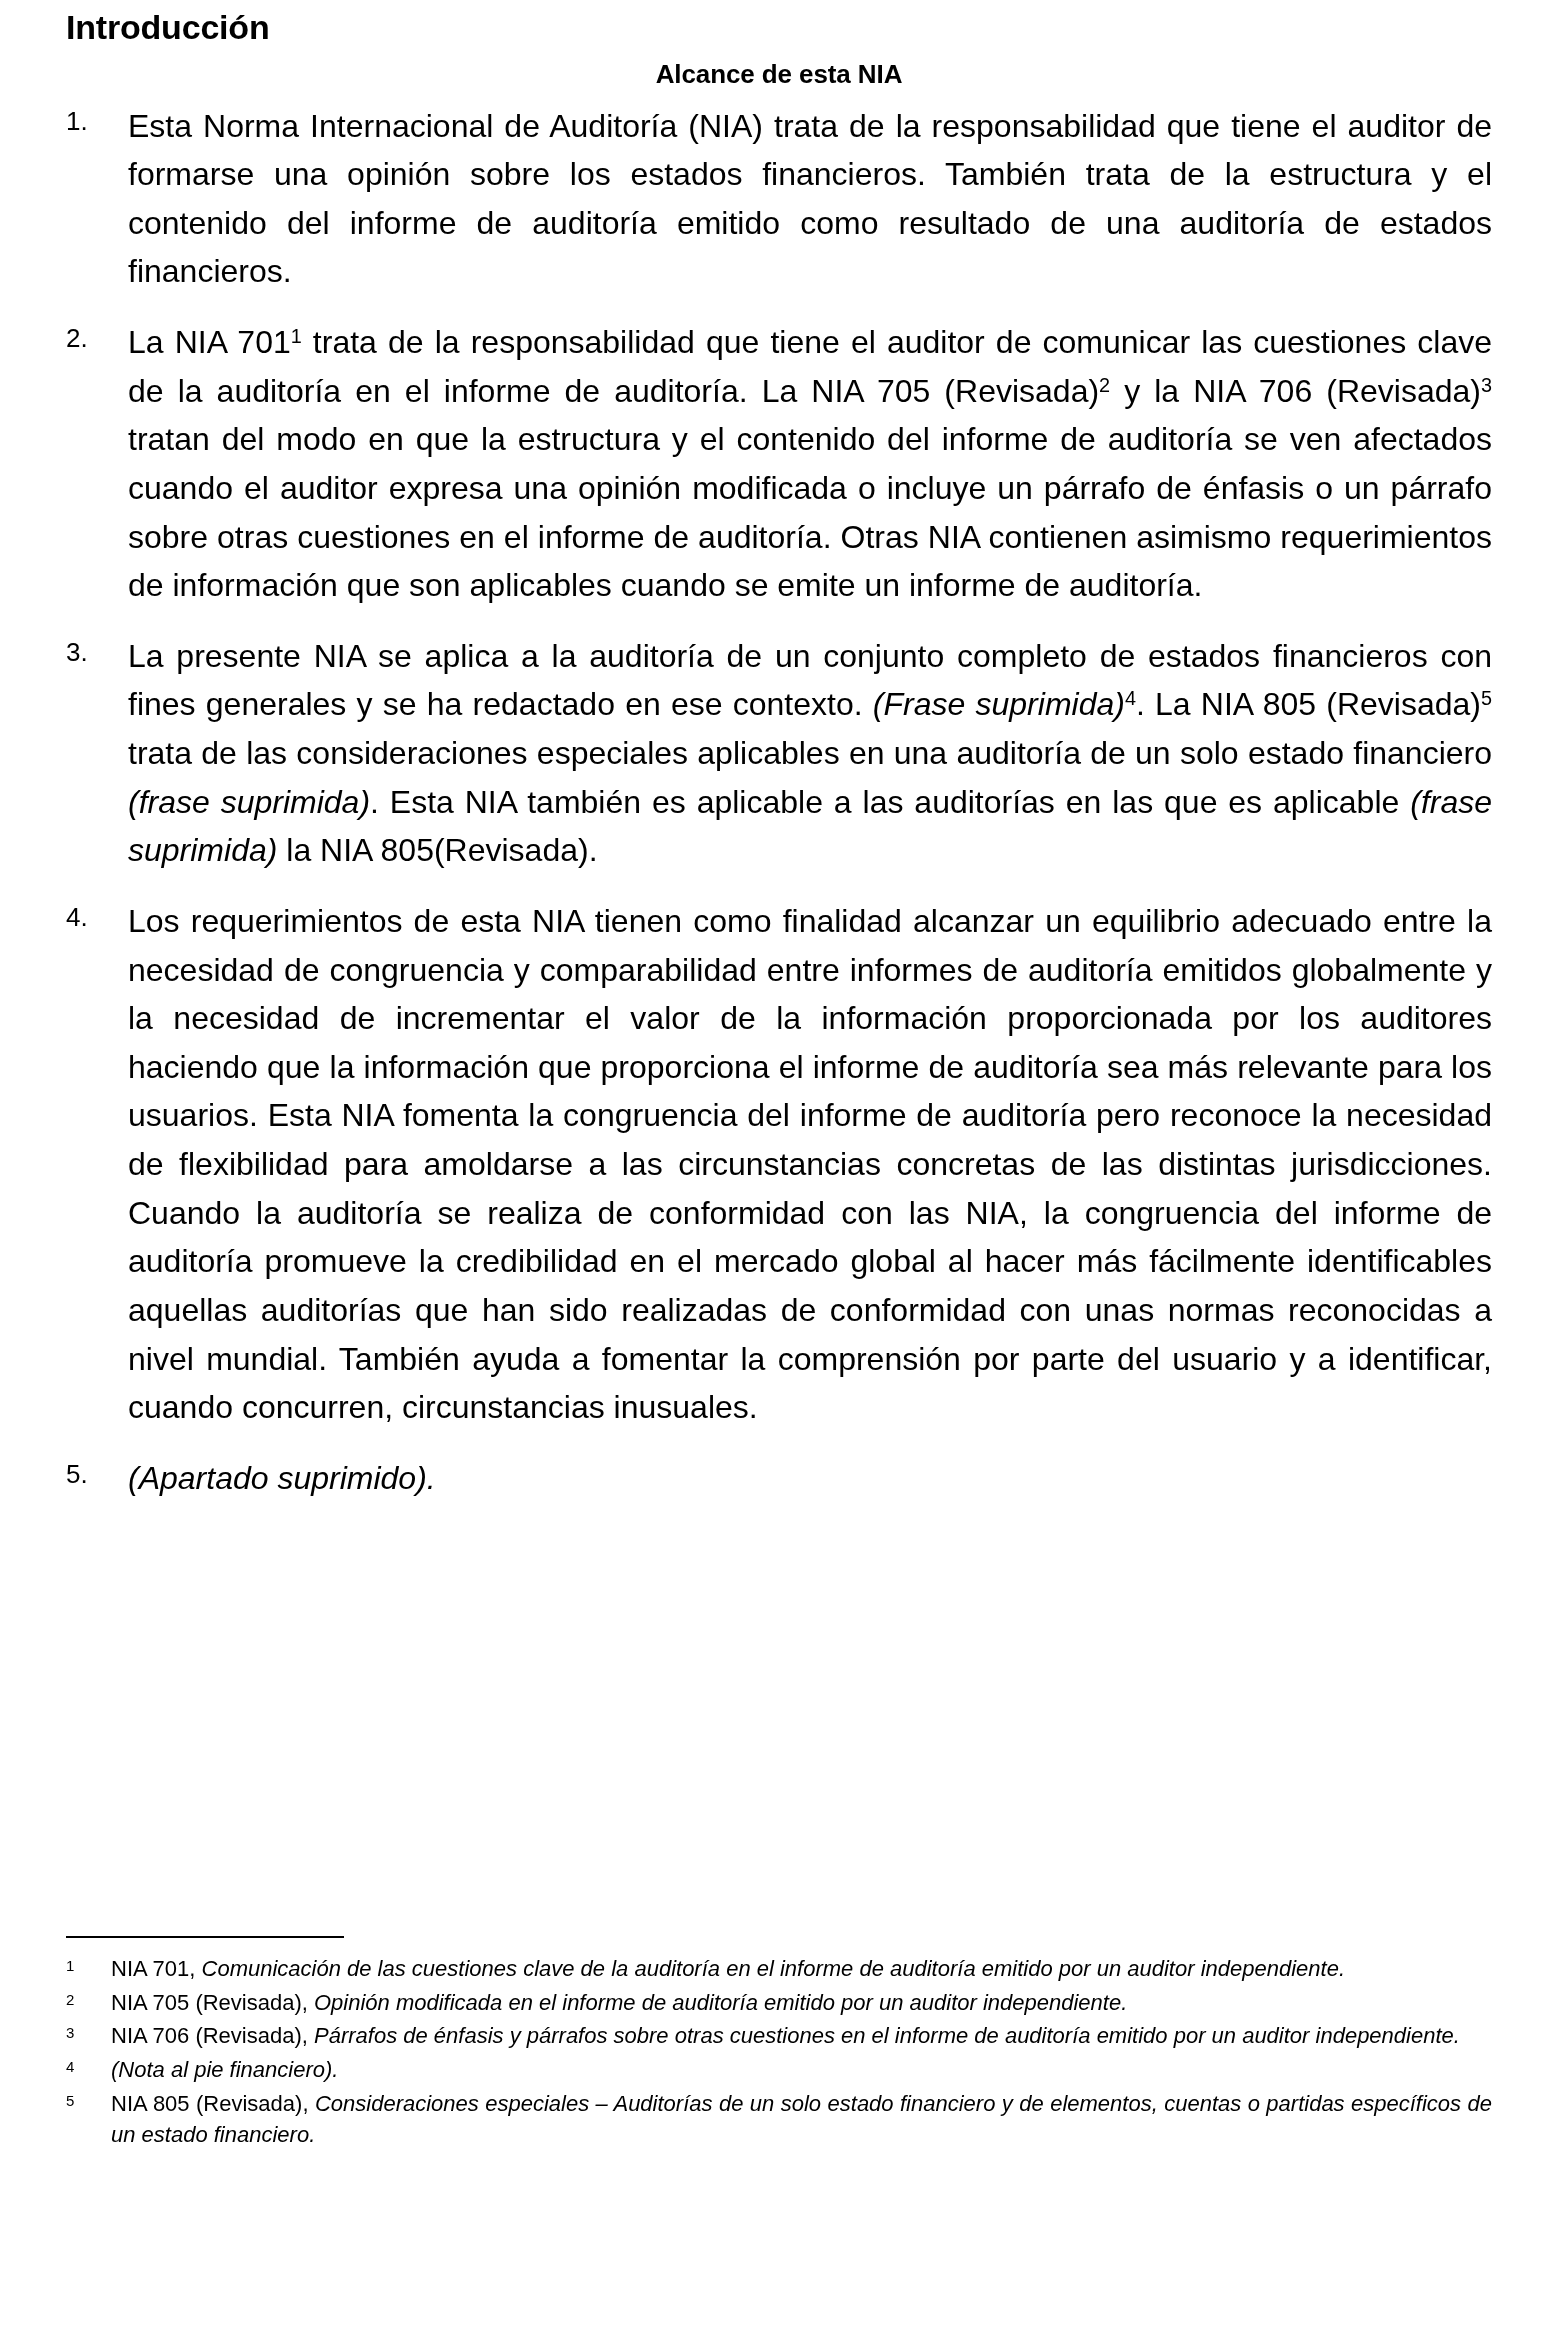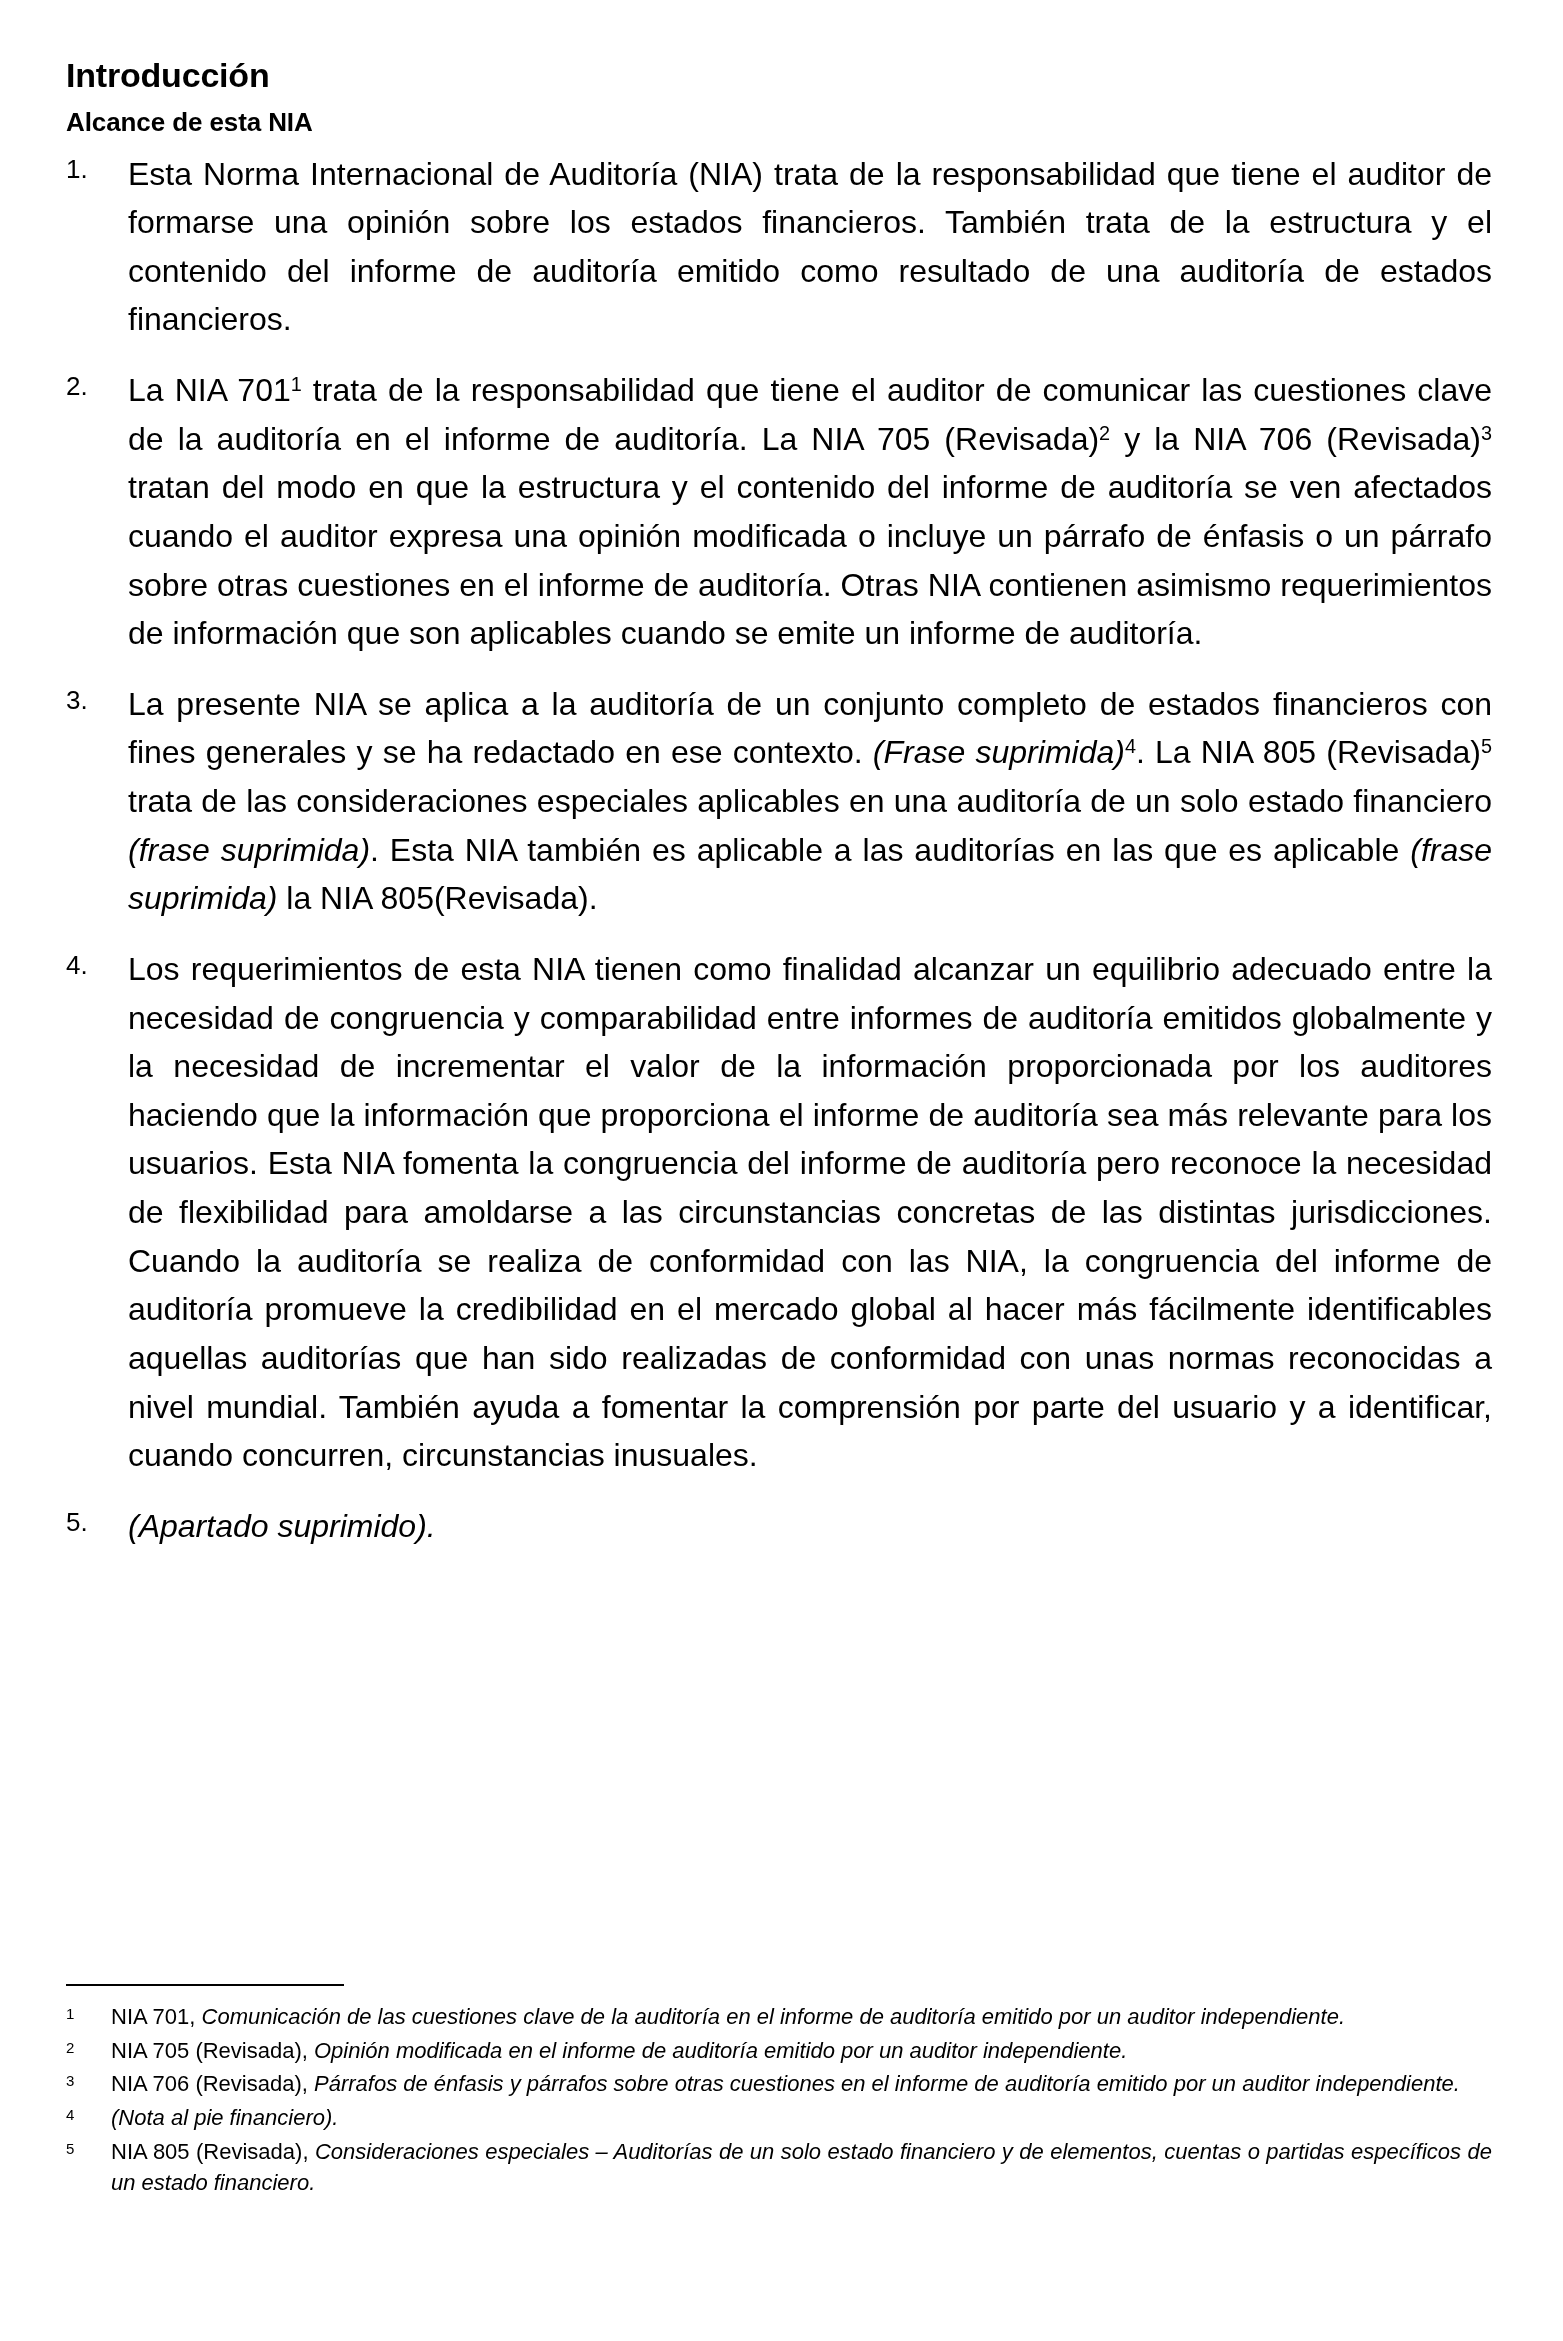--- a/index.html
+++ b/index.html
@@ -14,21 +14,20 @@
     color: #000000;
     -webkit-font-smoothing: antialiased;
   }
   .page {
     position: relative;
     width: 1563px;
     height: 2282px;
     box-sizing: border-box;
     padding: 0;
     overflow: hidden;
-    margin-top: 48px;
   }
   .content {
     position: absolute;
     left: 66px;
     top: 6.7px;
     width: 1426px;
   }
 
   
   .h1 {
@@ -37,20 +36,21 @@
     line-height: 1.18;
     margin: 0 0 8.4px 0;
     letter-spacing: -0.2px;
   }
   .h2 {
     font-size: 26px;
     font-weight: bold;
     line-height: 1.2;
     margin: 11.8px 0 11.8px 0;
     letter-spacing: -0.1px;
+    text-align: center;
   }
   .h2.spaced-top {
     margin-top: 29px;
   }
 
   
   .para {
     display: flex;
     align-items: flex-start;
     margin: 0 0 22px 0;

